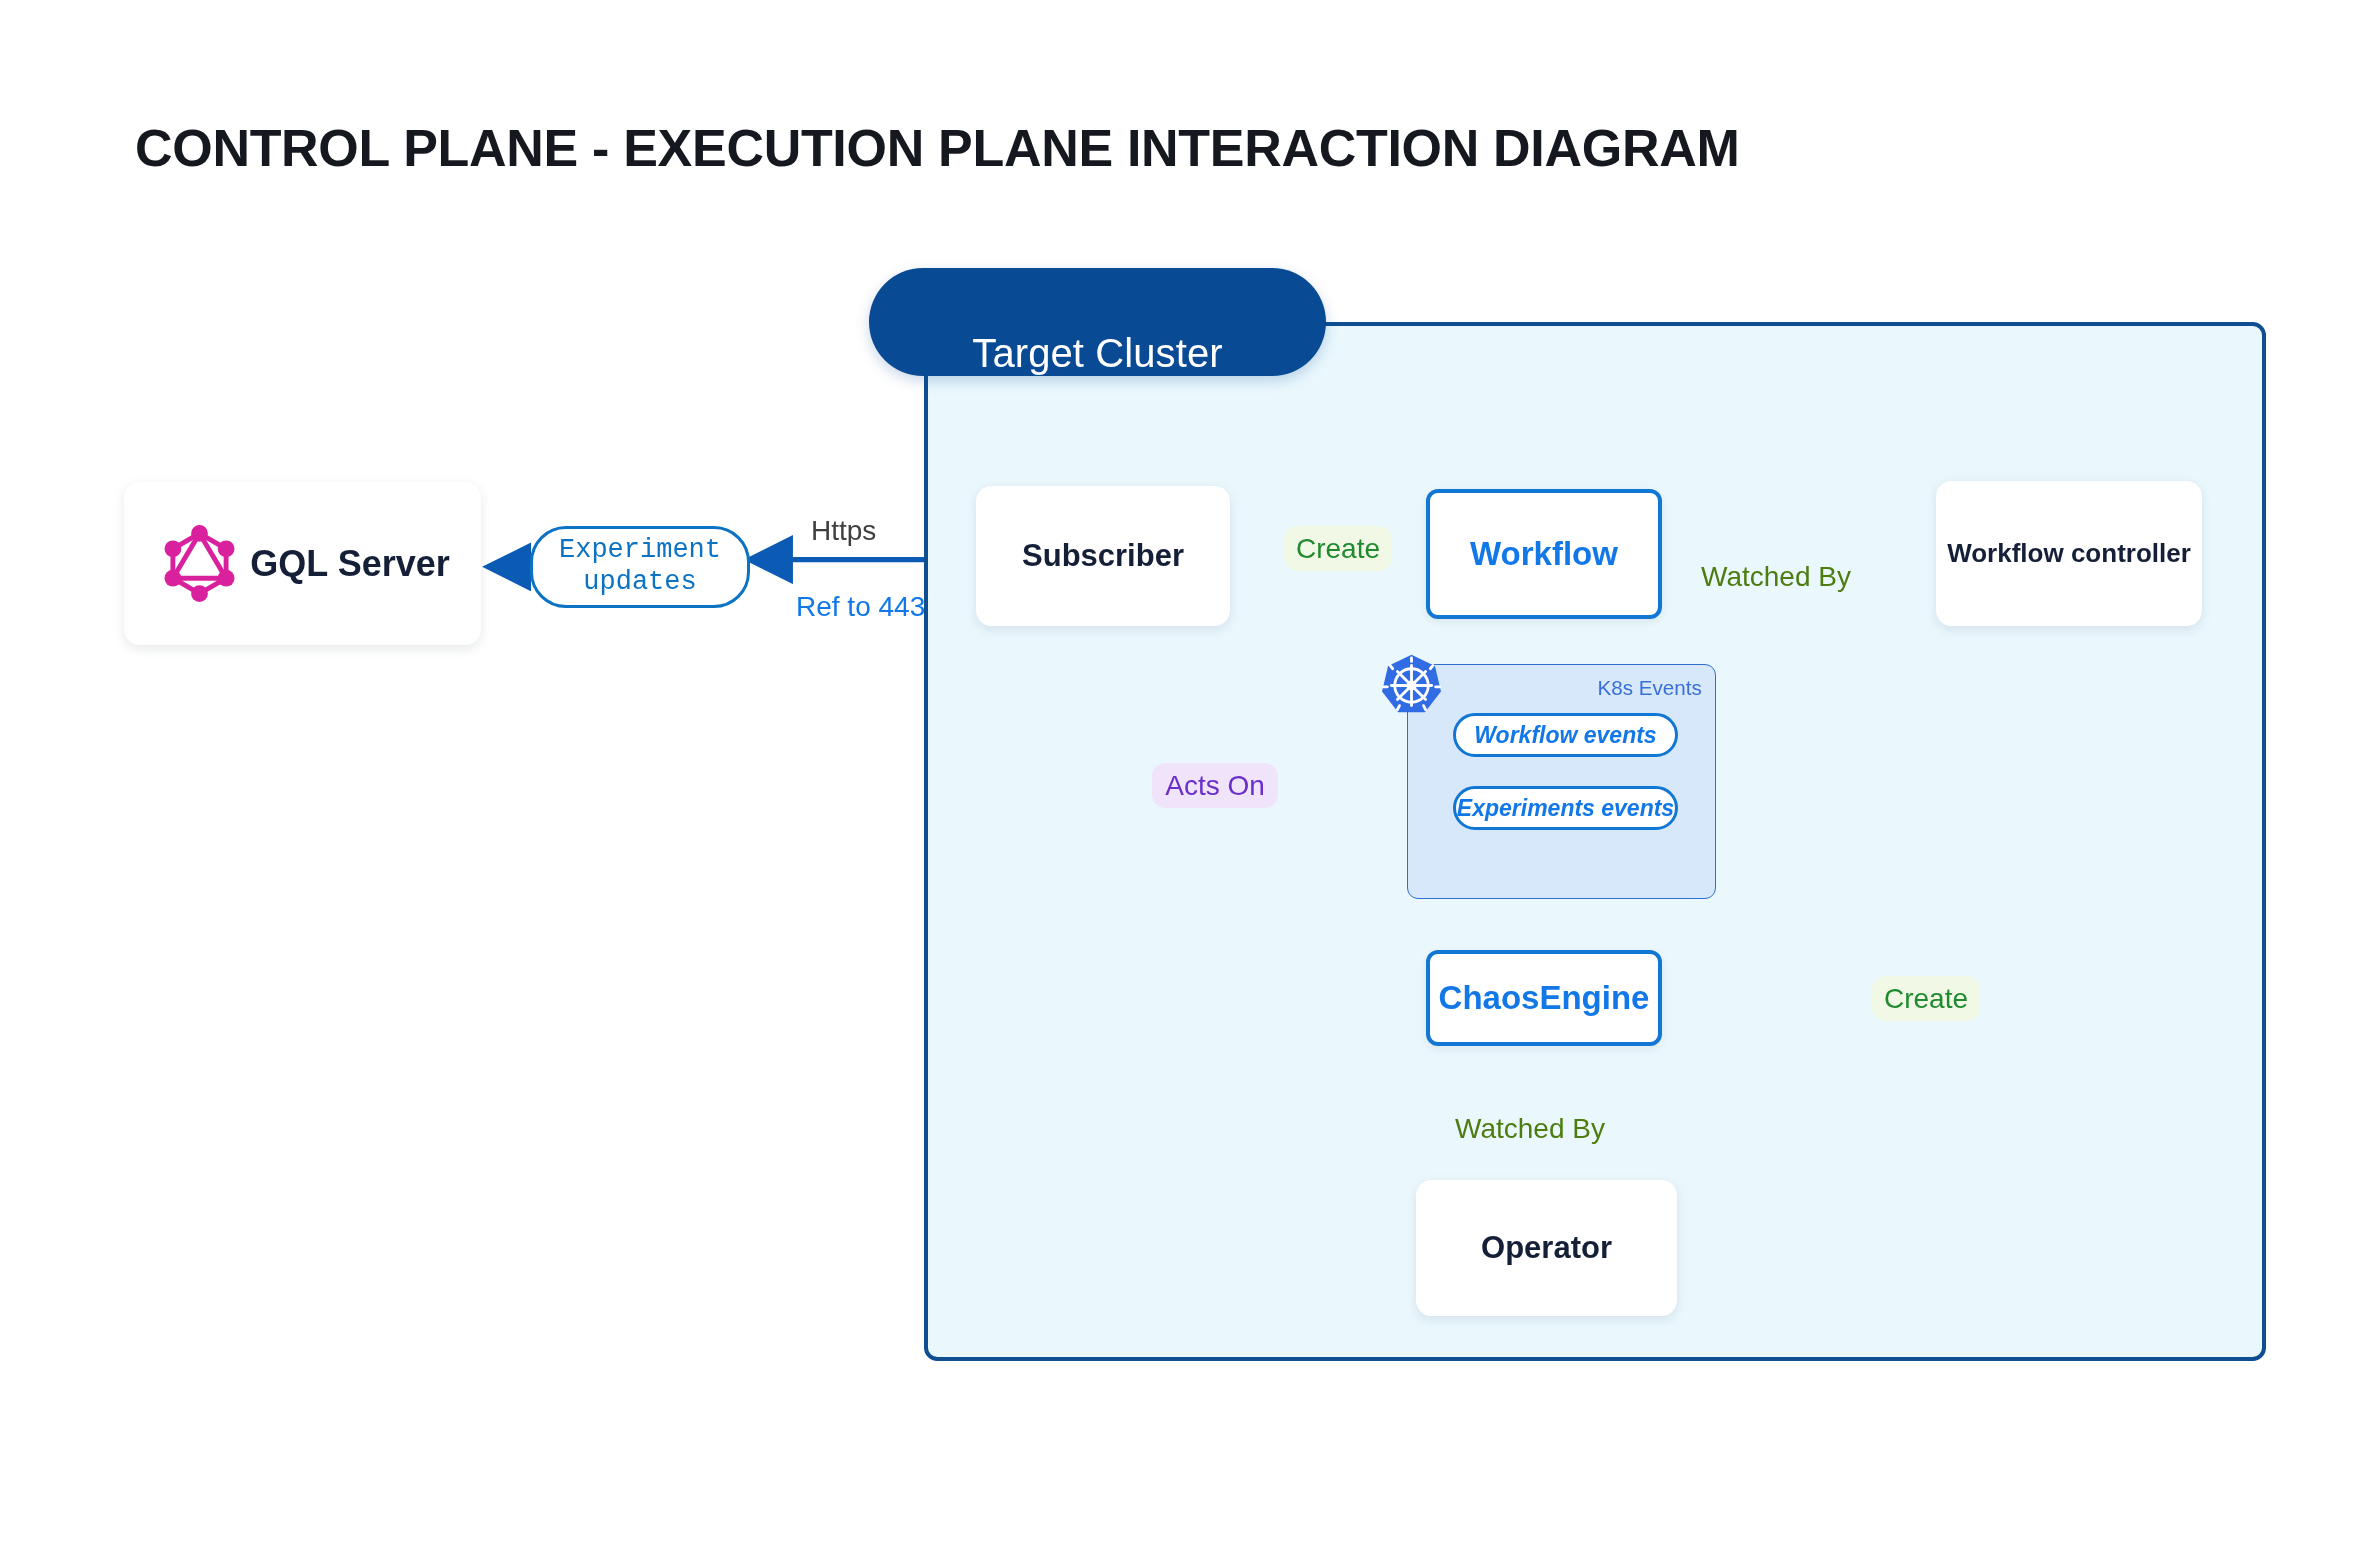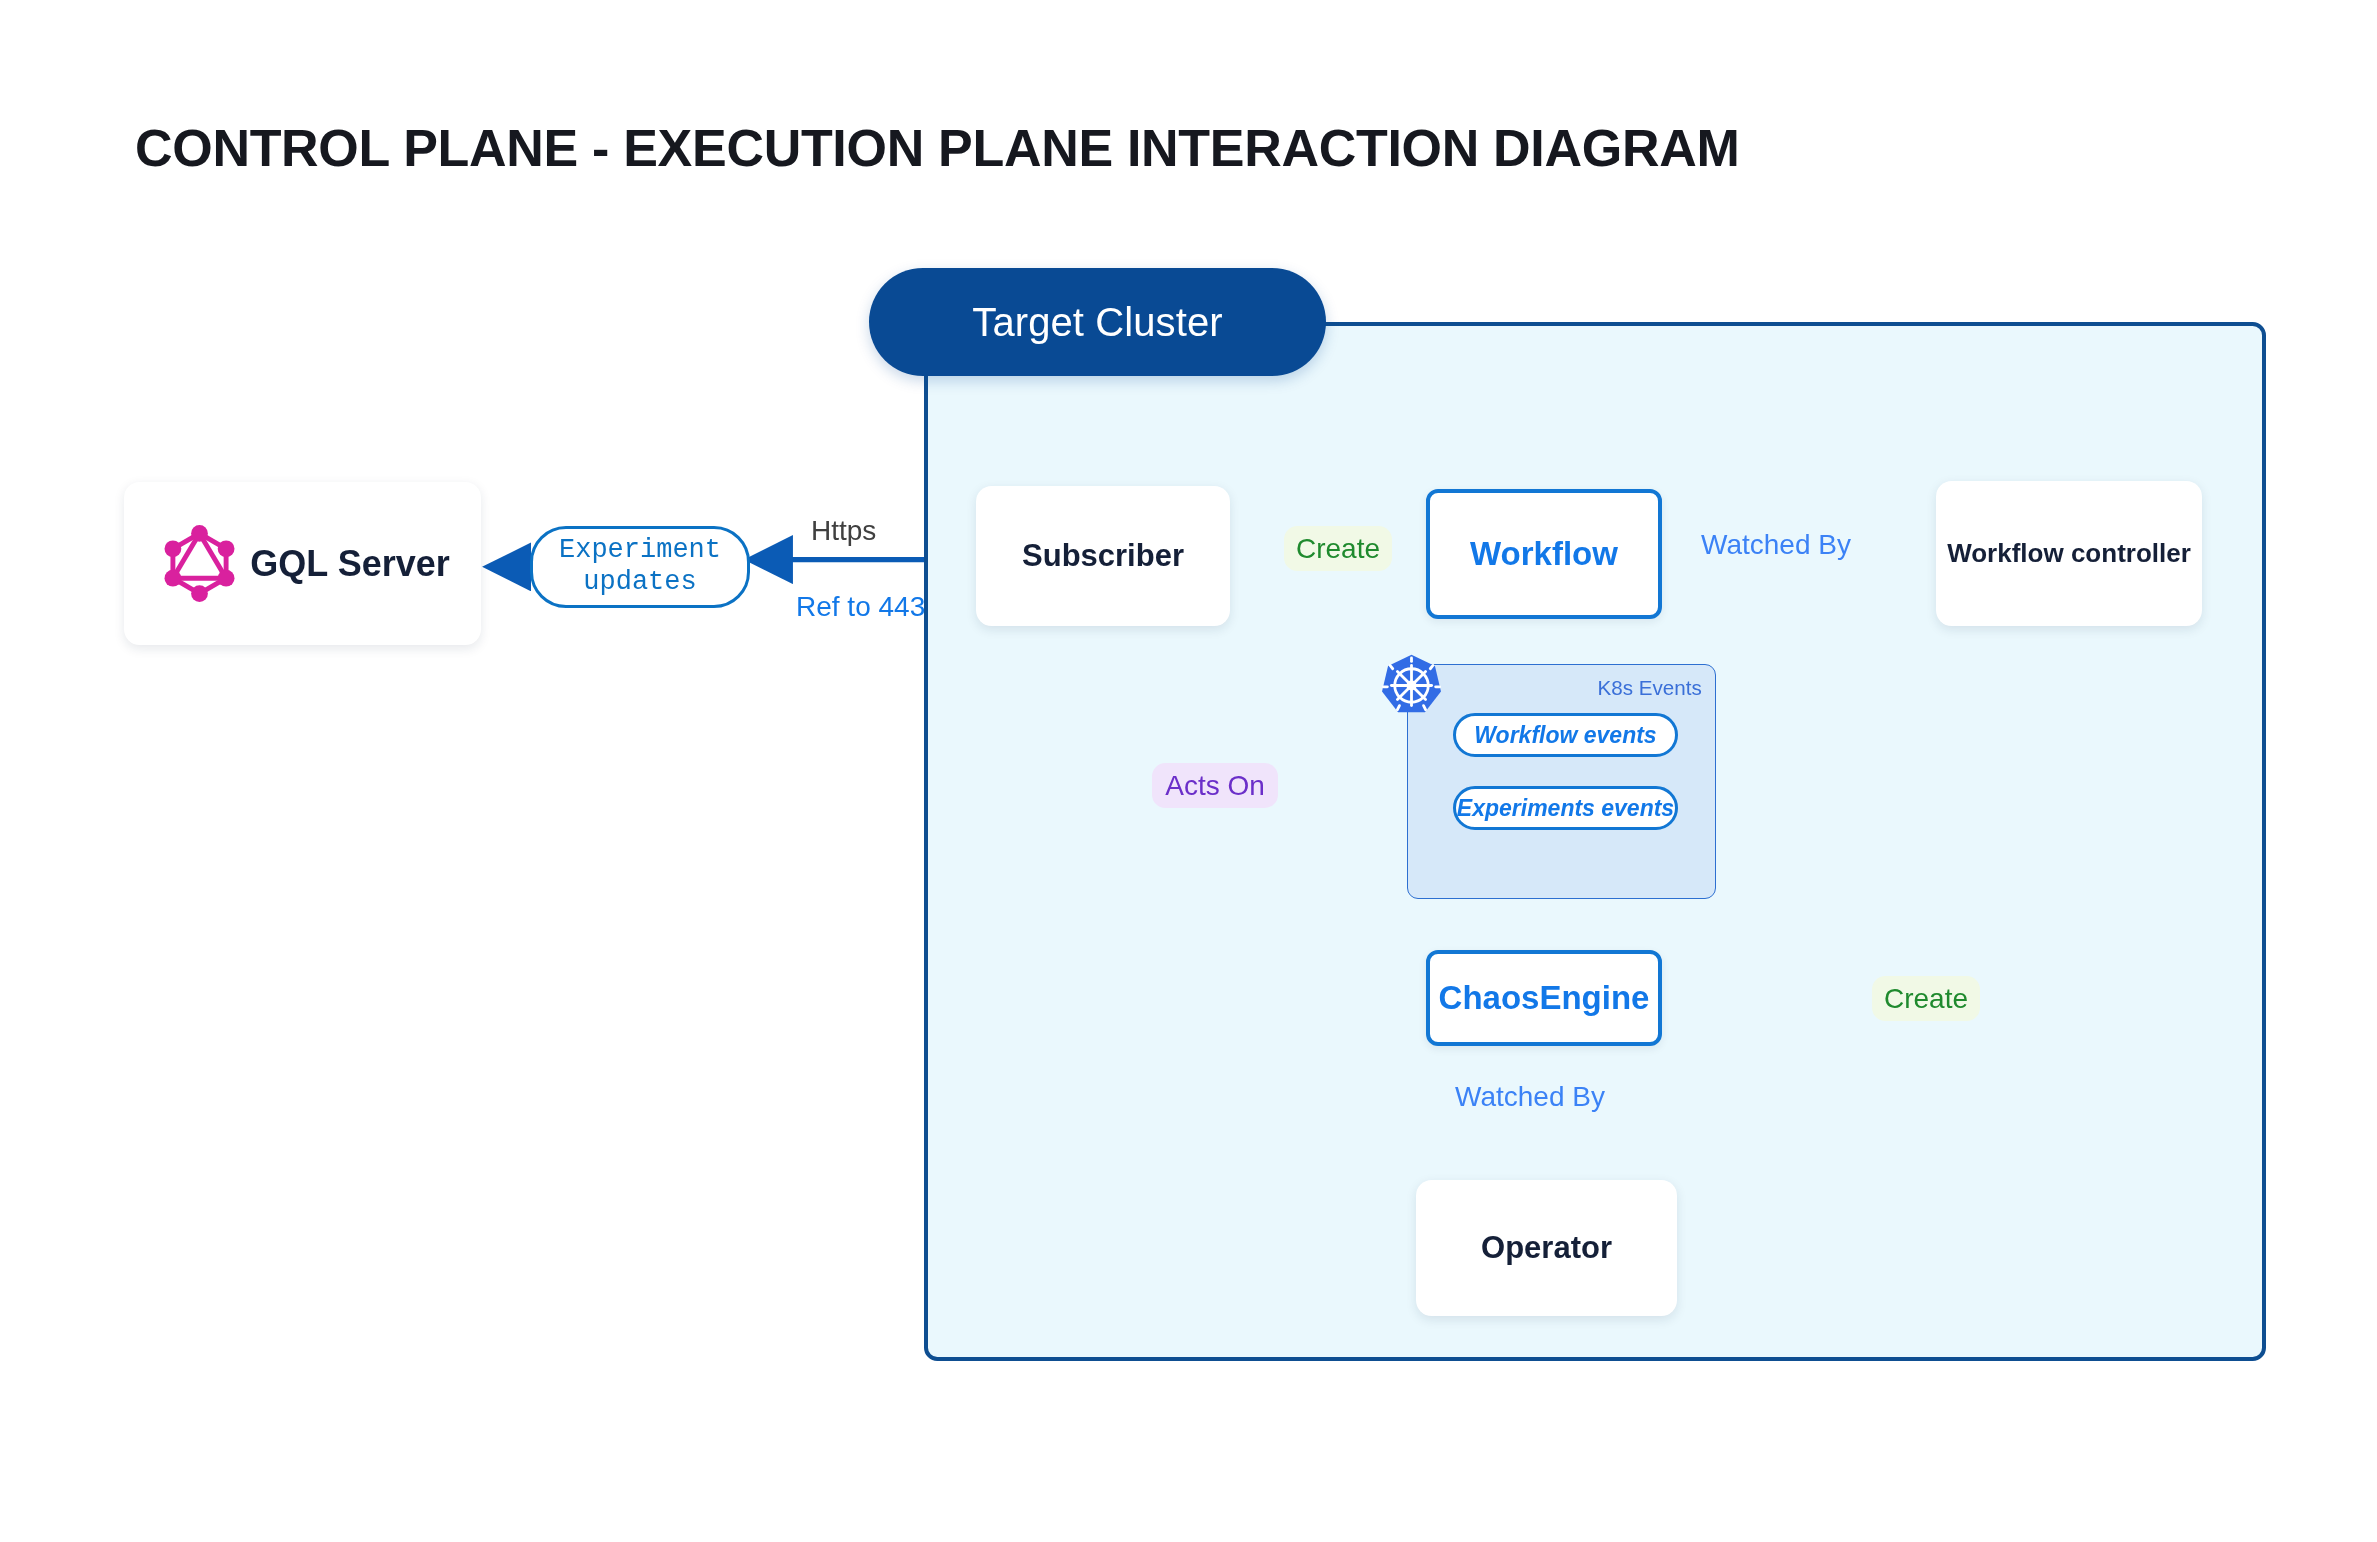--- a/index.html
+++ b/index.html
@@ -58,21 +58,21 @@
   .cluster-pill {
     position: absolute;
     left: 869px;
     top: 268px;
     width: 457px;
     height: 108px;
     background: #094a94;
     border-radius: 54px;
     box-shadow: 0 4.8px 13.3px rgba(9,74,148,0.22);
     display: flex;
-    align-items: center;
+    align-items: flex-end;
     justify-content: center;
   }
   .cluster-pill span {
     color: #ffffff;
     font-size: 40px;
     font-weight: 400;
     letter-spacing: 0.1px;
   }
 
   
@@ -252,21 +252,22 @@
   }
   .lbl-green {
     color: #1f8a2e;
     background: #f1f9e6;
     border-radius: 13.3px;
     padding: 6px 12px;
   }
   #lbl-create-workflow { left: 1284px; top: 526px; }
   #lbl-create-chaos    { left: 1872px; top: 976px; }
   .lbl-lightblue {
-    color: #3b82f6;
+    color: #4d7c0f;
+    margin-top: 32px;
   }
   #lbl-watched-by-wc { left: 1701px; top: 528px; }
   #lbl-watched-by-op { left: 1455px; top: 1080px; }
   .lbl-purple {
     color: #6b2fc9;
     background: #f0e4fb;
     border-radius: 13.3px;
     padding: 6px 13.3px;
   }
   #lbl-acts-on { left: 1152px; top: 763px; }

